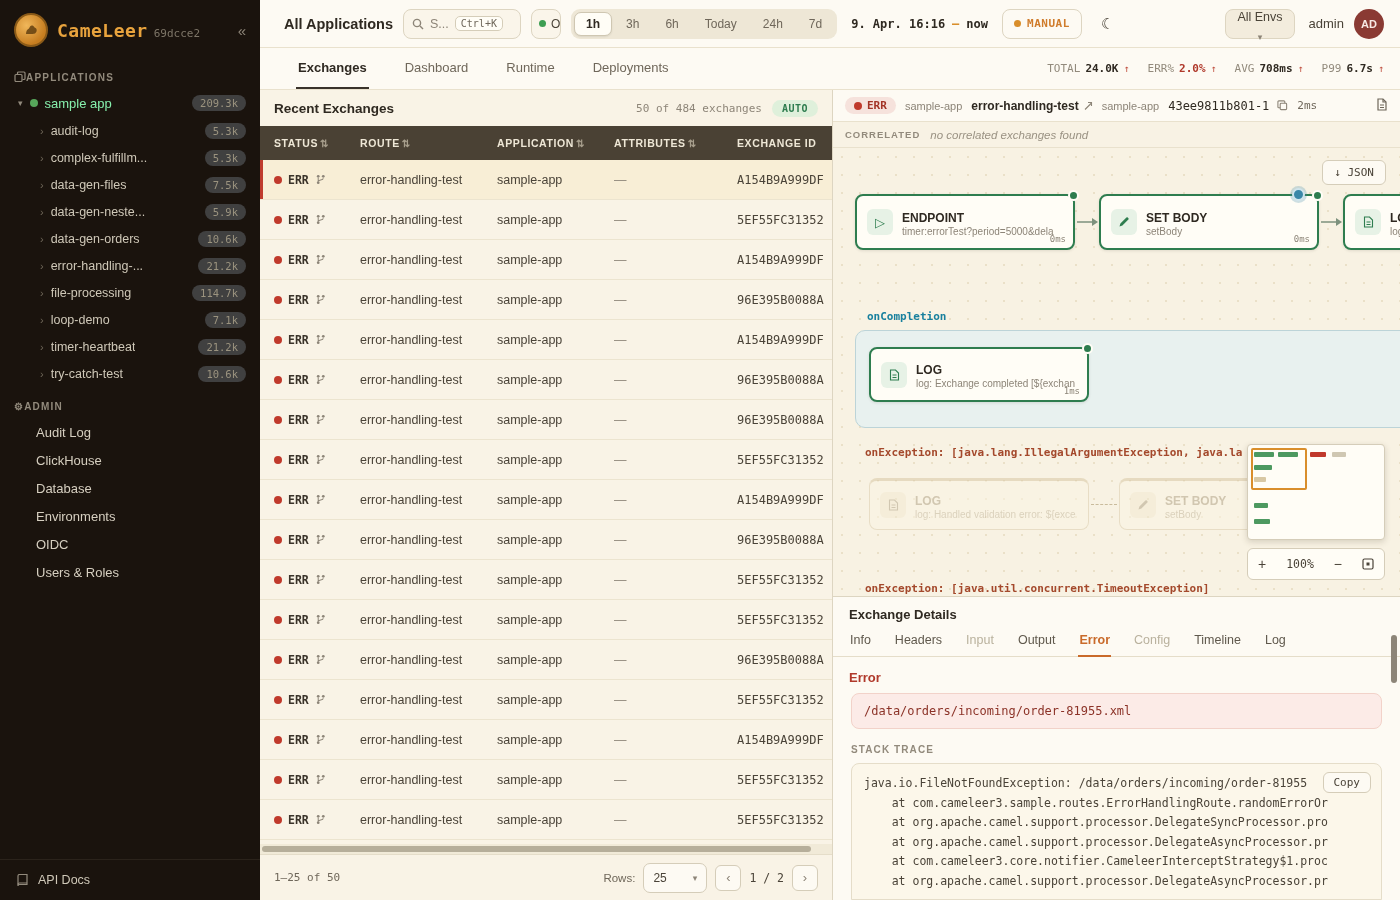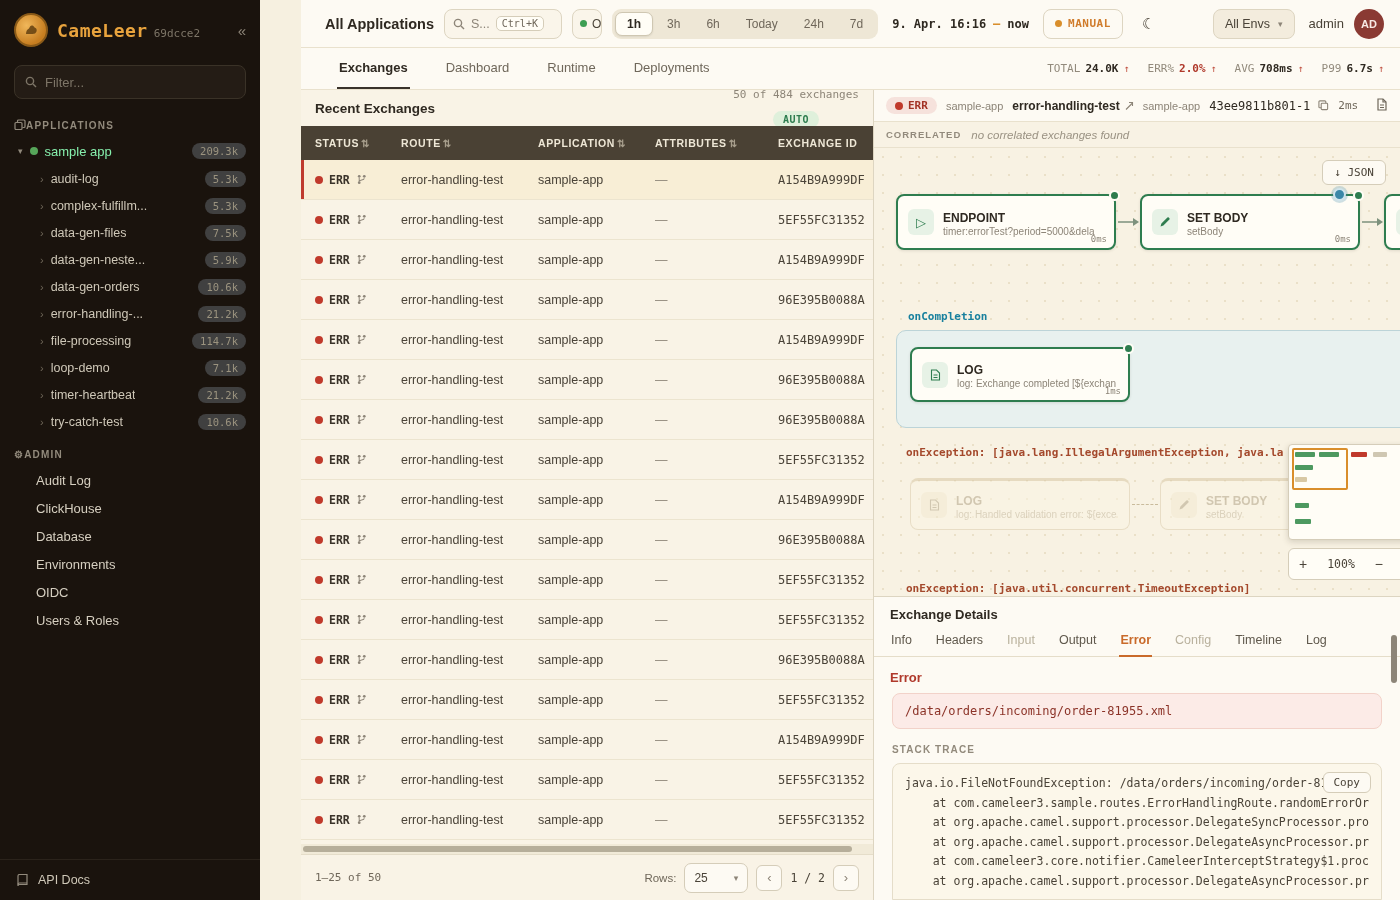--- a/index.html
+++ b/index.html
@@ -28,40 +28,40 @@
   .count-pill { margin-left:auto; background:#404040; color:#9b937f; font-family:"DejaVu Sans Mono", monospace; font-size:10.5px; padding:2px 8px; border-radius:10px; }
   .route-item { display:flex; align-items:center; gap:7px; padding:5.5px 14px 5.5px 40px; cursor:pointer; }
   .rchev { color:#6f6759; font-size:11px; }
   .route-label { font-size:12.5px; color:#cfc8b8; white-space:nowrap; overflow:hidden; }
   .admin-item { padding:6.5px 14px 6.5px 36px; font-size:13px; color:#d6cfc0; cursor:pointer; }
   .side-spacer { flex:1; }
   .side-foot { border-top:1px solid #2b231b; padding:13px 16px; display:flex; align-items:center; gap:9px; font-size:12.5px; color:#cfc8b8; cursor:pointer; }
   .side-foot svg { color:#928a7c; }
 
   
-  .main { flex:1; display:flex; flex-direction:column; min-width:0;margin-left:41px; }
+  .main { flex:1; display:flex; flex-direction:column; min-width:0; }
   .topbar { height:48px; flex:none; background:#fdfaf3; border-bottom:1px solid #e9e1cd; display:flex; align-items:center; gap:10px; padding:0 16px 0 24px; }
   .page-title { font-size:14.5px; font-weight:bold; }
   .search-box { width:118px; height:30px; background:#faf5ea; border:1px solid #ddd5c1; border-radius:8px; display:flex; align-items:center; gap:6px; padding:0 8px; cursor:text; overflow:hidden; }
   .search-box svg { flex:none; color:#8d8578; }
   .search-ph { color:#8d8578; font-size:12.5px; white-space:nowrap; }
   .kbd { border:1px solid #d5cdb9; background:#fffdf6; border-radius:5px; padding:1px 5px; font-family:"DejaVu Sans Mono", monospace; font-size:10px; color:#6f675a; white-space:nowrap; }
   .live-pill { width:30px; height:30px; flex:none; border:1px solid #ddd5c1; background:#faf5ea; border-radius:8px; display:flex; align-items:center; gap:5px; padding:0 7px; overflow:hidden; cursor:pointer; }
   .live-dot { width:7px; height:7px; border-radius:50%; background:#3d9e52; flex:none; }
   .live-text { font-size:12px; color:#4a4338; }
   .range-group { background:#eee7d6; border-radius:9px; padding:3px; display:flex; gap:2px; }
   .range-btn { border:1px solid transparent; background:transparent; border-radius:7px; padding:4px 11px; font-size:12px; color:#6f675a; cursor:pointer; font-family:inherit; white-space:nowrap; }
   .range-btn.active { background:#fffdf6; border-color:#cfc7b2; color:#2f2921; font-weight:bold; box-shadow:0 1px 2px rgba(0,0,0,.08); }
   .date-range { display:flex; align-items:center; gap:7px; font-family:"DejaVu Sans Mono", monospace; font-size:12px; font-weight:bold; color:#2f2921; cursor:pointer; padding:0 4px; white-space:nowrap; }
   .date-sep { color:#d98e2b; }
   .manual-btn { height:30px; border:1px solid #ddd5c1; border-radius:8px; background:transparent; display:flex; align-items:center; gap:6px; padding:0 11px; cursor:pointer; }
   .manual-dot { width:7px; height:7px; border-radius:50%; background:#d98e2b; }
   .manual-text { font-family:"DejaVu Sans Mono", monospace; font-size:11px; font-weight:bold; color:#d07c2c; letter-spacing:.5px; }
   .moon-btn { width:32px; height:30px; border:none; background:transparent; border-radius:8px; font-size:15px; color:#4a4338; cursor:pointer; }
-  .env-select { margin-left:auto; height:30px; background:#f3ecdd; border:1px solid #ddd5c1; border-radius:8px; display:flex; align-items:center; gap:8px; padding:0 11px; cursor:pointer; }
+  .env-select { margin-left:auto; height:30px; background:#f3ecdd; border:1px solid #ddd5c1; border-radius:8px; display:flex; align-items:center; gap:8px; padding:0 11px; cursor:pointer;flex-direction:column; }
   .env-text { font-size:12.5px; color:#4a4338; }
   .caret { font-size:9px; color:#8d8578; }
   .user-name { font-size:13px; color:#4a4338; margin-left:4px; }
   .avatar { width:30px; height:30px; border-radius:50%; background:#8a3a33; color:#f7e9e4; font-size:11px; font-weight:bold; display:flex; align-items:center; justify-content:center; }
 
   
   .subbar { height:42px; flex:none; background:#fdfaf3; border-bottom:1px solid #e9e1cd; display:flex; align-items:stretch; padding:0 16px 0 36px; }
   .nav-tabs { display:flex; gap:34px; }
   .nav-tab { border:none; background:none; font-family:inherit; font-size:13px; color:#6f675a; cursor:pointer; padding:0 2px; border-bottom:2.5px solid transparent; }
   .nav-tab.active { color:#2f2921; font-weight:bold; border-bottom-color:#3a332a; }
@@ -72,21 +72,21 @@
   .s-value.alert { color:#b0392b; }
   .s-arrow { color:#bf4f3f; font-size:10px; }
 
   
   .content { flex:1; display:flex; min-height:0; }
 
   
   .exch-panel { width:572px; flex:none; background:#f9f3e6; display:flex; flex-direction:column; min-height:0; }
   .phead { height:36px; flex:none; display:flex; align-items:center; gap:12px; padding:0 14px; }
   .phead-title { font-size:13.5px; font-weight:bold; }
-  .phead-right { margin-left:auto; display:flex; align-items:center; gap:10px;flex-direction:column; }
+  .phead-right { margin-left:auto; display:flex; align-items:center; gap:10px; }
   .count-text { font-family:"DejaVu Sans Mono", monospace; font-size:11px; color:#8d8578; }
   .auto-pill { background:#dff0db; color:#2e7d4f; font-family:"DejaVu Sans Mono", monospace; font-size:10px; font-weight:bold; padding:3px 10px; border-radius:10px; letter-spacing:.5px; }
   .tgrid { display:grid; grid-template-columns:86px 137px 117px 123px 1fr; padding-left:14px; align-items:center; }
   .thead { height:34px; flex:none; background:#4a4134; color:#eee7d6; }
   .th { font-size:10.5px; font-weight:bold; letter-spacing:.6px; display:flex; gap:2px; align-items:center; white-space:nowrap; overflow:hidden; }
   .sort-ic { color:#a79e8c; font-size:10px; }
   .tbody { flex:1; overflow:hidden; }
   .trow { height:40px; border-bottom:1px solid #ece4cf; cursor:pointer; }
   .trow.is-selected { background:#f8eed6; box-shadow:inset 3px 0 0 #bf3b2d; }
   .cell-status { display:flex; align-items:center; gap:6px; }
@@ -177,27 +177,20 @@
         <svg width="18" height="18" viewBox="0 0 18 18">
             <path d="M4 13c0-3 1.5-5 3-5.5C8 5 9 4 10.5 4.5c1.5.5 1.5 2 3 2.5 1 .4 1.5 2 1 3.5-.6 1.7-2 2.5-4 2.5H6c-1 0-2 .2-2 0z" fill="#5a3a0c" opacity=".8"></path>
           </svg>
       </span>
       <span>
         <span class="logo-title">CameLeer</span><span class="logo-ver">69dcce2</span>
       </span>
       <button class="collapse-btn">«</button>
     </div>
 
-    <div class="filter-wrap">
-      <svg width="12" height="12" viewBox="0 0 12 12" fill="none" stroke="currentColor" stroke-width="1.4">
-          <circle cx="5" cy="5" r="3.6"></circle>
-          <path d="M8 8l3 3"></path>
-        </svg>
-      <input class="filter-input" placeholder="Filter..." style="">
-    </div>
 
     <div class="sect-label">
       <svg width="12" height="12" viewBox="0 0 12 12" fill="none" stroke="currentColor" stroke-width="1.2">
           <rect x="1" y="3.5" width="7" height="7" rx="1"></rect>
           <path d="M3.5 3.5V2a1 1 0 0 1 1-1H10a1 1 0 0 1 1 1v5.5a1 1 0 0 1-1 1H8.5"></path>
         </svg>
       <span>APPLICATIONS</span>
     </div>
 
     <div class="app-row">

